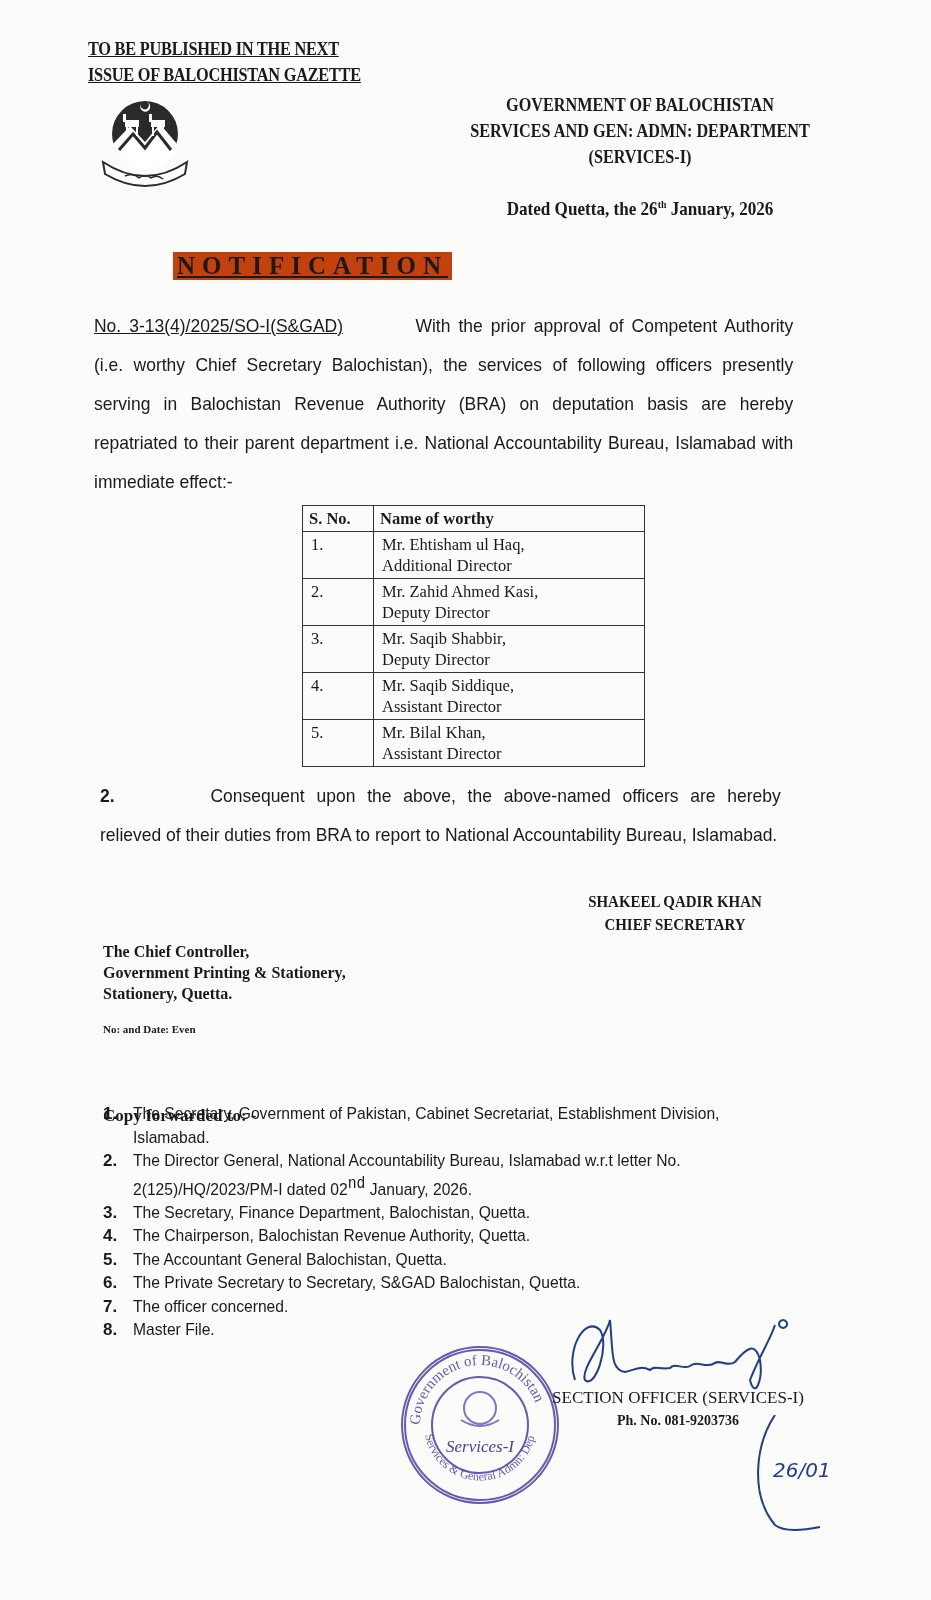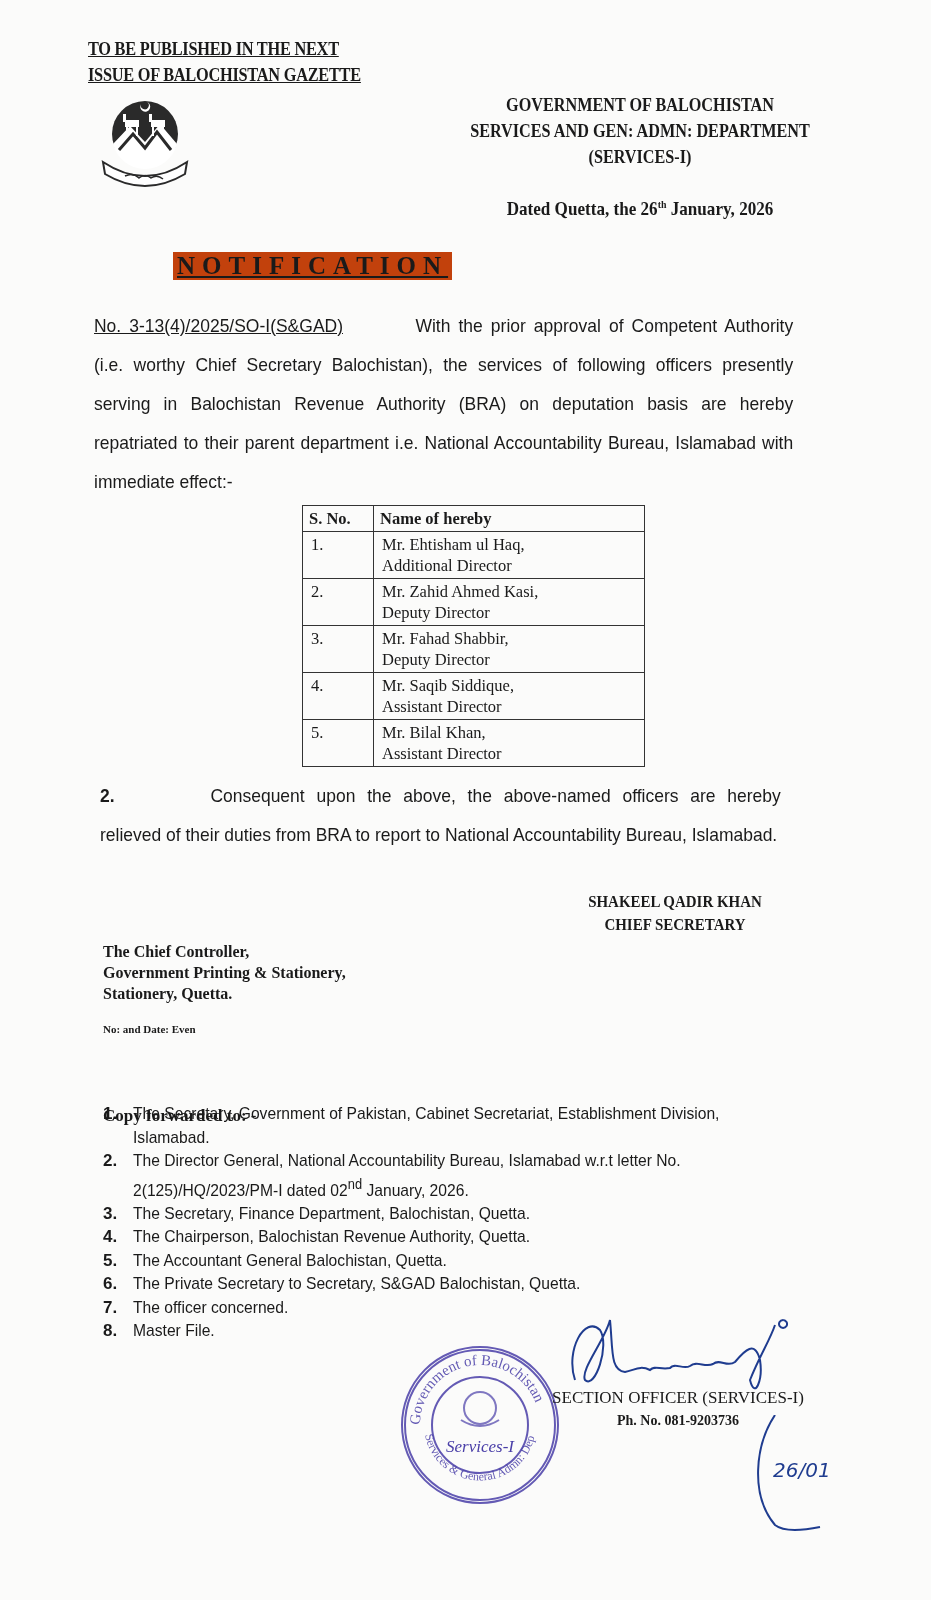--- a/index.html
+++ b/index.html
@@ -58,21 +58,21 @@
   }
   .noand { left: 103px; top: 1023px; font-size: 11px; font-weight: bold; }
   .copyfw { left: 103px; top: 1058px; font-size: 17px; font-weight: bold; margin-top: 48px; }
   ol.copies {
     left: 103px; top: 1102px; width: 740px; margin: 0; padding: 0; list-style: none;
     font-size: 17px; line-height: 23.5px;
   }
   ol.copies li { display: flex; }
   ol.copies .n { width: 30px; flex: none; font-weight: bold; }
   ol.copies .t { flex: 1; transform: scaleX(0.92); transform-origin: left top; }
-  ol.copies sup { font-size: 14px; }
+  ol.copies sup { font-size: 16px; font-family: Liberation Mono, monospace; }
   .stamp { left: 395px; top: 1340px; width: 170px; height: 170px; }
   .signature { left: 555px; top: 1310px; width: 260px; height: 110px; }
   .so-block {
     left: 528px; top: 1386px; width: 300px; text-align: center; font-size: 17px; line-height: 23px;
   }
   .so-name { font-weight: bold; }
   .so-phone { font-size: 14px; font-weight: bold; }
   .date-mark { left: 755px; top: 1415px; width: 90px; height: 120px; }
 </style>
 </head>
@@ -116,42 +116,42 @@
 
 <div class="abs para para1 cond">
   <span class="ref-no">No. 3-13(4)/2025/SO-I(S&amp;GAD)</span>
   <span>With the prior approval of Competent Authority (i.e. worthy Chief Secretary Balochistan), the services of following officers presently serving in Balochistan Revenue Authority (BRA) on deputation basis are hereby repatriated to their parent department i.e. National Accountability Bureau, Islamabad with immediate effect:-</span>
 </div>
 
 <table class="abs officers">
   <thead>
     <tr>
       <th class="sno">S. No.</th>
-      <th>Name of hereby</th>
+      <th>Name of worthy</th>
     </tr>
   </thead>
   <tbody id="officer-rows">
       <tr>
         <td class="sno">1.</td>
         <td>
           <div>Mr. Ehtisham ul Haq,</div>
           <div>Additional Director</div>
         </td>
       </tr>
       <tr>
         <td class="sno">2.</td>
         <td>
           <div>Mr. Zahid Ahmed Kasi,</div>
           <div>Deputy Director</div>
         </td>
       </tr>
       <tr>
         <td class="sno">3.</td>
         <td>
-          <div>Mr. Fahad Shabbir,</div>
+          <div>Mr. Saqib Shabbir,</div>
           <div>Deputy Director</div>
         </td>
       </tr>
       <tr>
         <td class="sno">4.</td>
         <td>
           <div>Mr. Saqib Siddique,</div>
           <div>Assistant Director</div>
         </td>
       </tr>

